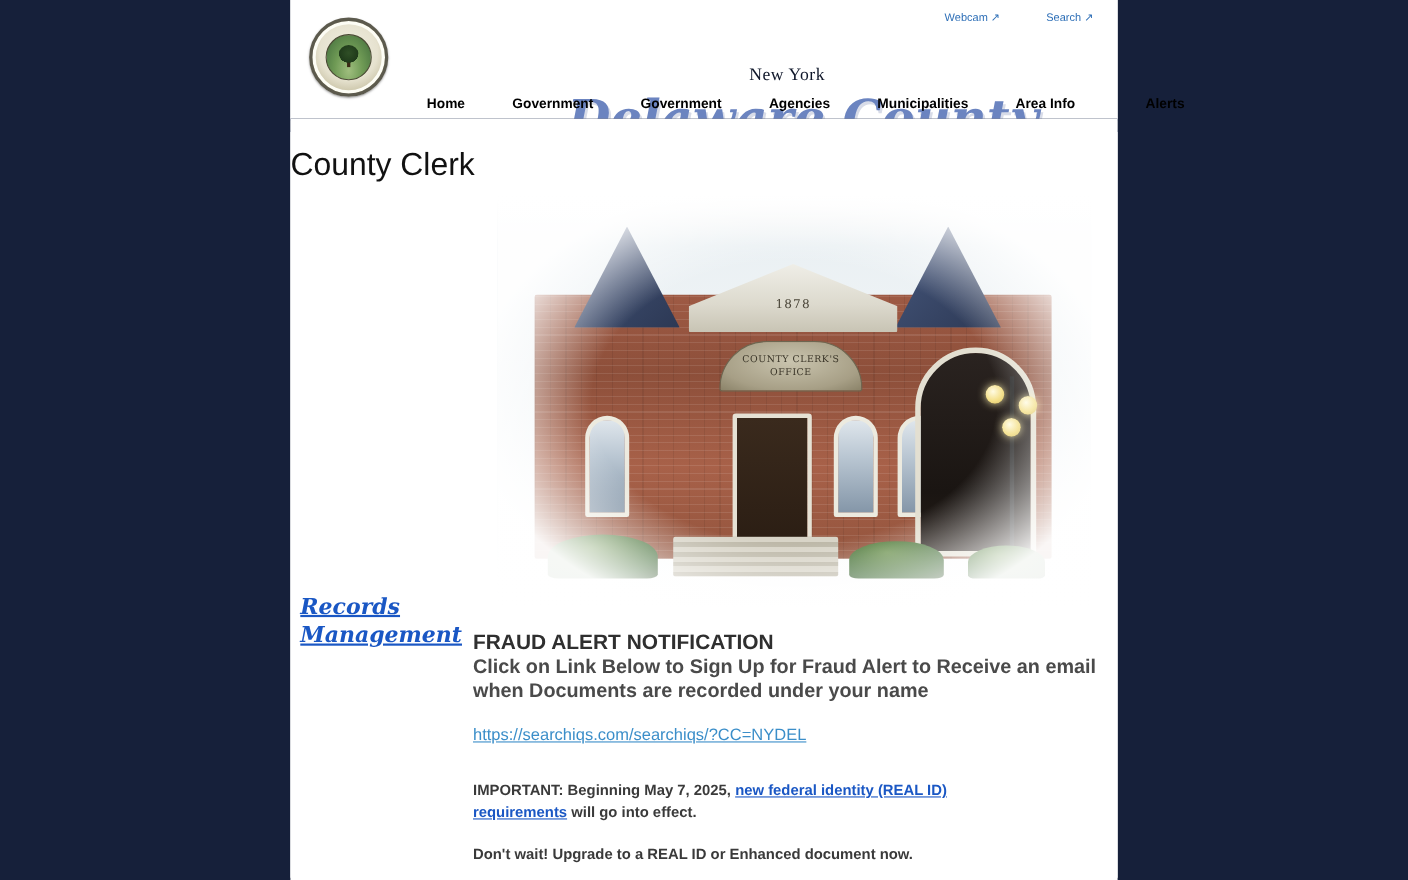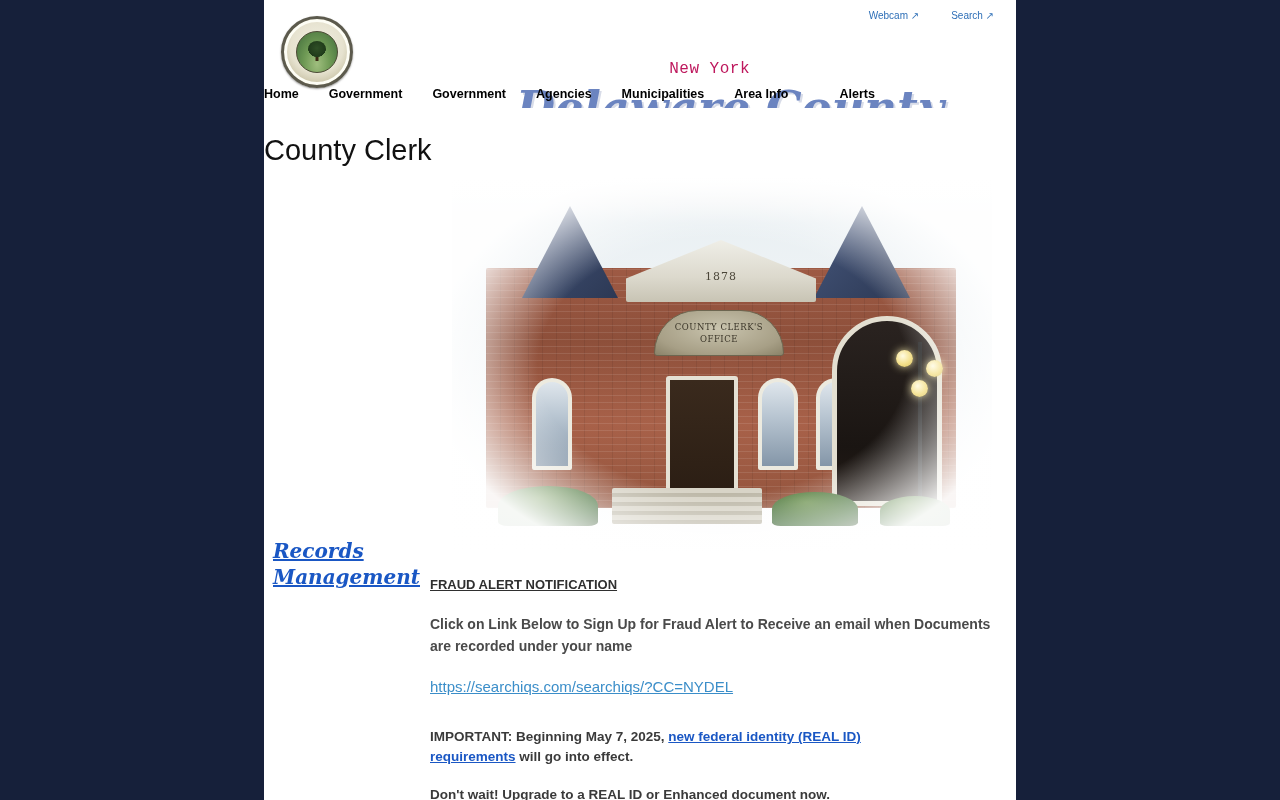--- a/index.html
+++ b/index.html
@@ -27,21 +27,21 @@
   .header {
     position: relative;
     height: 108px;
     background: #ffffff;
     border-bottom: 1px solid #ffffff;
   }
   .toplinks {
     position: absolute;
     top: 10px; right: 22px;
     display: flex;
-    gap: 32px;
+    gap: 42px;
     font-size: 10px;
   }
   .toplinks a {
     color: #2e6fb7;
     text-decoration: none;
     white-space: nowrap;
   }
   .seal {
     position: absolute;
     left: 17px; top: 16px;
@@ -86,31 +86,32 @@
     font-size: 45px;
     line-height: 52px;
     color: #6b84c0;
     letter-spacing: 0px;
     text-shadow: 2px 2px 0 #d8dce8;
     white-space: nowrap;
   }
   .wordmark .sub {
     position: absolute;
     right: 28px; top: 48px;
-    font-family: Liberation Mono, monospace;
+    font-family: Liberation Serif, serif;
     font-size: 16px;
-    color: #be185d;
+    color: #0f172a;
     letter-spacing: .5px;
   }
   .nav {
     position: absolute;
     left: 0; right: 0; bottom: 6px;
     display: flex;
     align-items: center;
-    gap: 4px;
+    padding-left: 124px;
+    gap: 17px;
     font-size: 12.5px;
     font-weight: bold;
     color: #000;
   }
   .nav a {
     color: #000;
     text-decoration: none;
     white-space: nowrap;
     padding: 2px 0;
   }
@@ -321,28 +322,26 @@
     position: relative;
     margin-top: 22px;
     padding-left: 8px;
     width: 580px;
     color: #3a3a3a;
     font-size: 14.5px;
     line-height: 20px;
   }
   .fraud-head {
     font-weight: bold;
-    font-size: 13px;
+    font-size: 19px;
     color: #2f2f2f;
-    text-decoration: underline;
-    margin-bottom: 18px;
   }
   .fraud-sub {
     font-weight: bold;
-    font-size: 14px;
+    font-size: 18px;
     color: #4a4a4a;
     line-height: 22px;
     margin-bottom: 20px;
     max-width: 570px;
   }
   .fraud-link {
     display: inline-block;
     color: #3b8ec9;
     text-decoration: underline;
     font-size: 15px;

